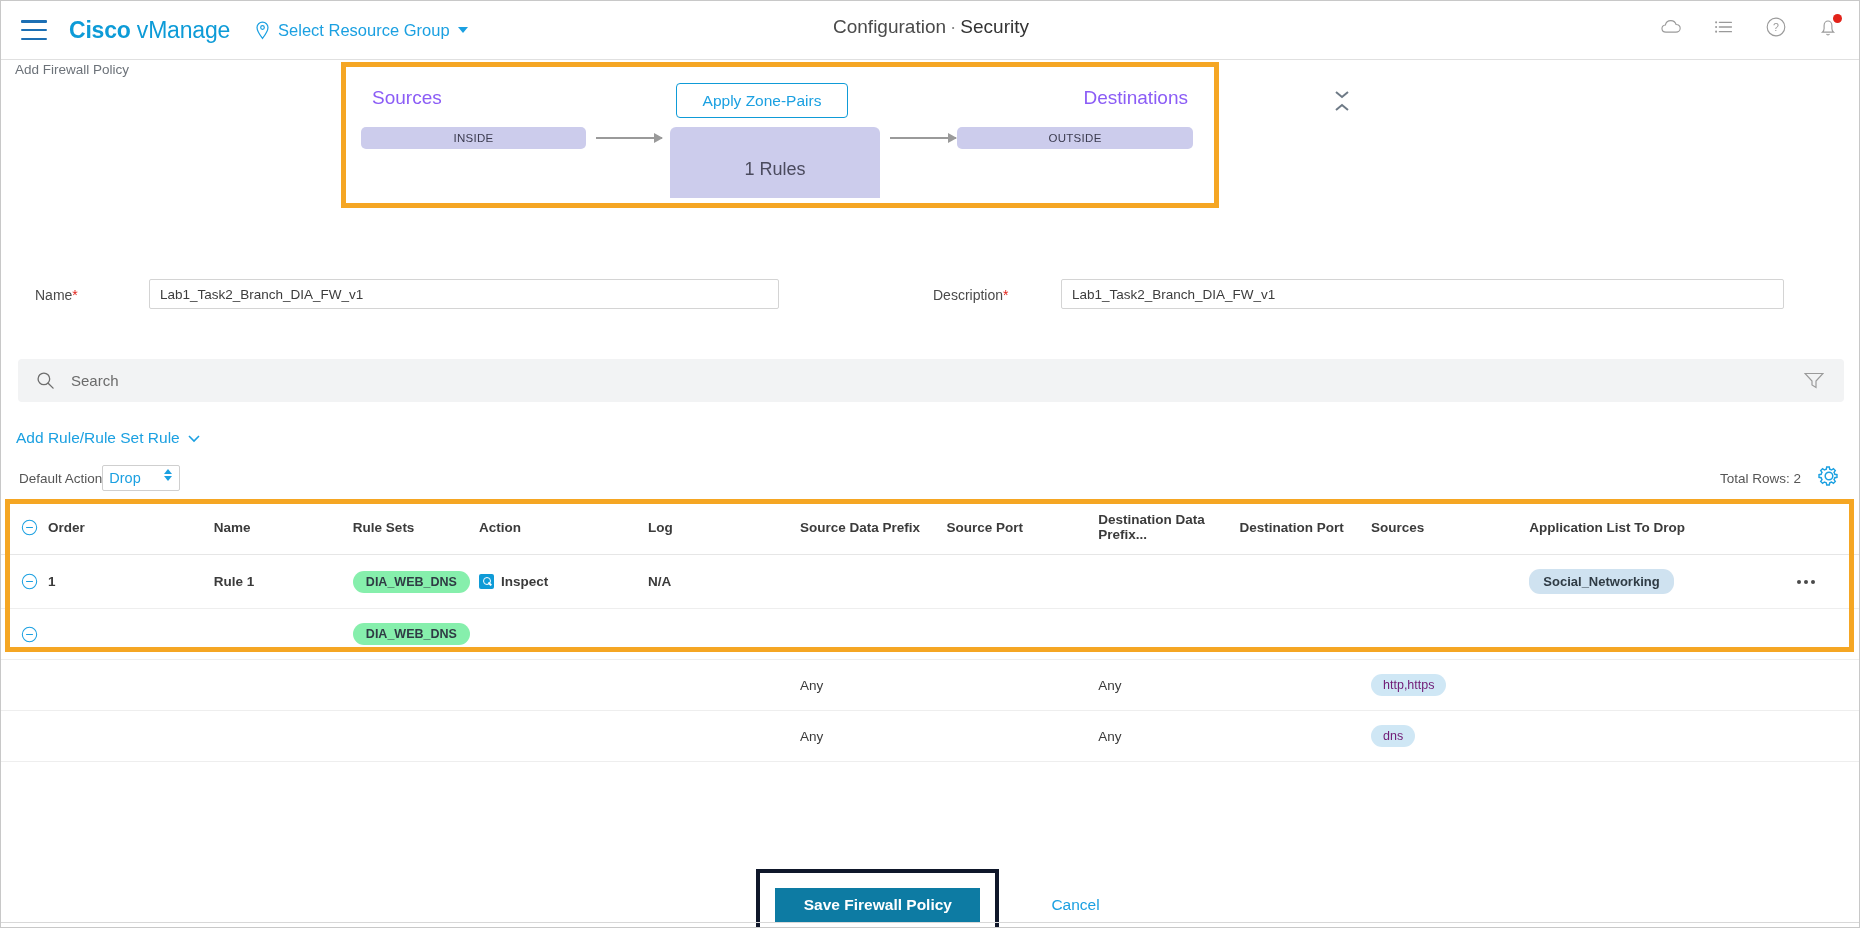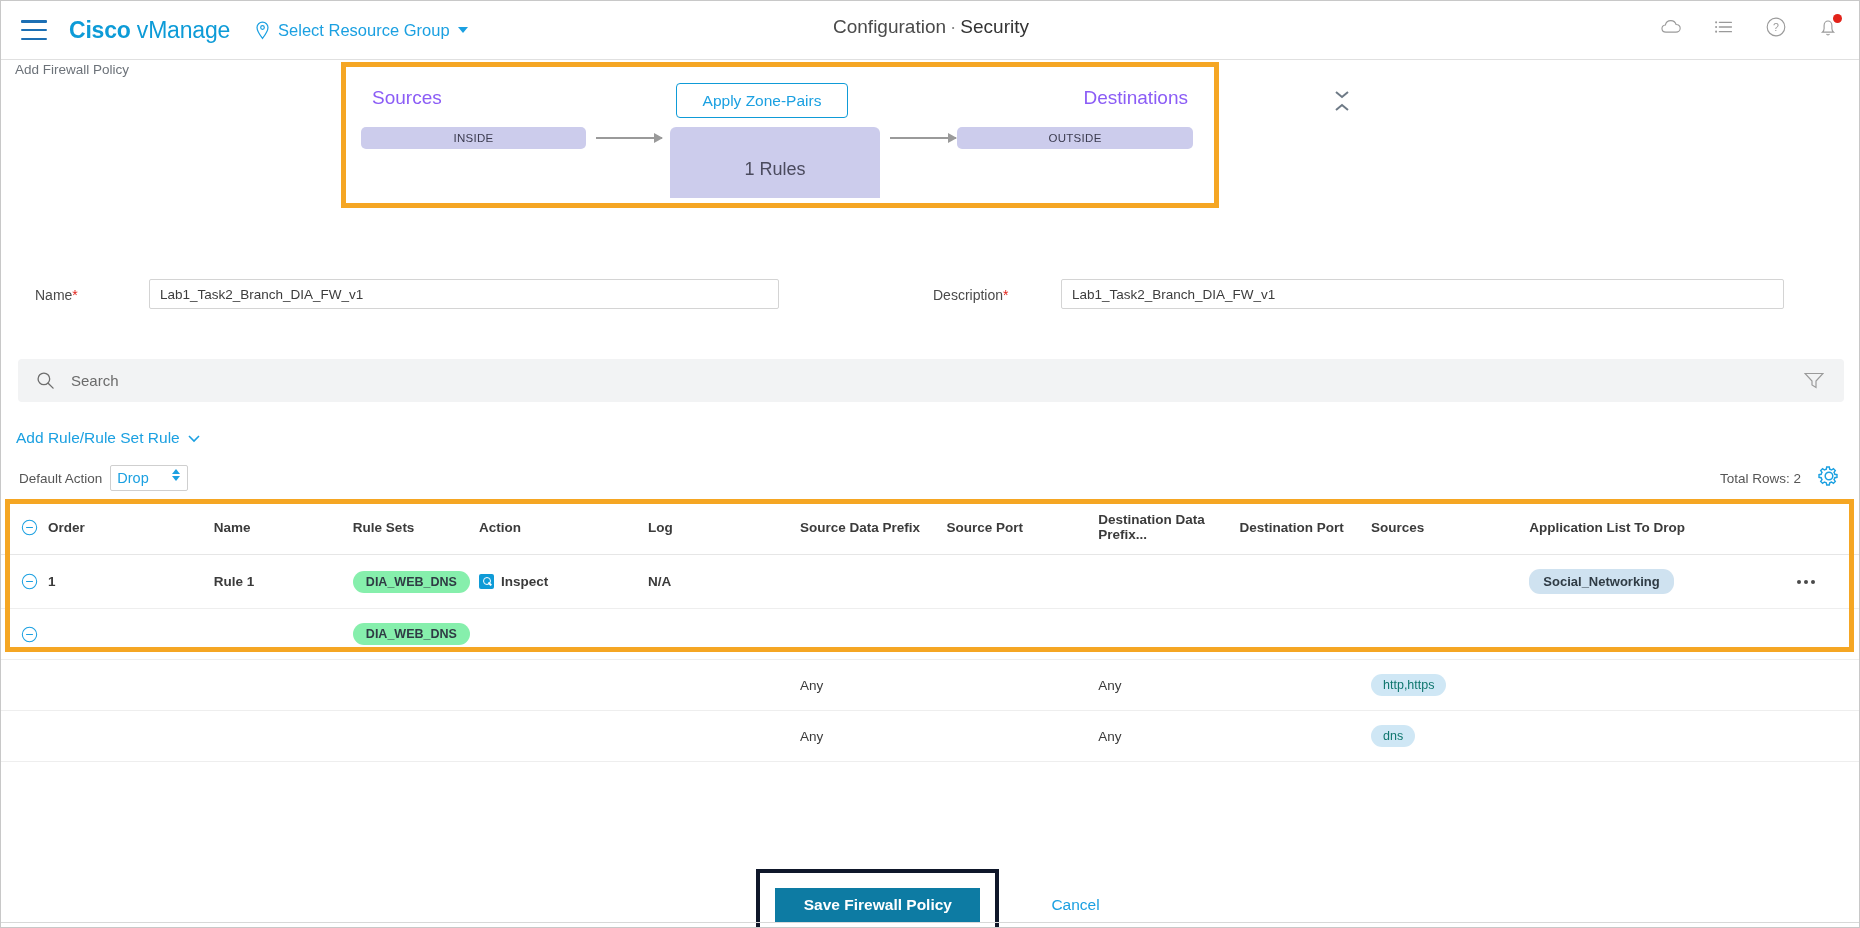--- a/index.html
+++ b/index.html
@@ -170,21 +170,21 @@
   
   .add-rule {
     position: absolute; left: 15px; top: 428px;
     display: flex; align-items: center; gap: 7px;
     color: #1ba0e1; font-size: 15.5px; cursor: pointer;
   }
 
   
   .default-action {
     position: absolute; left: 18px; top: 464px;
-    display: flex; align-items: center; gap: 8px;
+    display: flex; align-items: center; 
   }
   .da-label { font-size: 13.5px; color: #555; }
   .da-select {
     width: 78px; height: 26px;
     border: 1px solid #cfcfcf; border-radius: 2px;
     background: #fff; color: #1ba0e1;
     font-size: 14.5px; padding-left: 6px;
     font-family: "Liberation Sans", sans-serif;
     appearance: none; -webkit-appearance: none;
     cursor: pointer;
@@ -252,21 +252,21 @@
   .minus-circle { width: 17px; height: 17px; display: block; cursor: pointer; }
   .pill {
     display: inline-block;
     background: #86efac; color: #2f3b44;
     border-radius: 11px;
     padding: 4px 13px;
     font-size: 12.5px; font-weight: bold;
     white-space: nowrap;
   }
   .pill-light {
-    background: #cfe7f5; color: #0f766e;
+    background: #cfe7f5; color: #701a75;
     font-weight: normal; font-size: 12.5px;
     padding: 4px 12px;
   }
   .pill-app {
     background: #cfe2f0; color: #2f3b44;
     font-weight: bold; padding: 5px 14px; font-size: 13px;
   }
   .action-cell { display: flex; align-items: center; gap: 7px; }
   .inspect-icon {
     width: 15px; height: 15px; display:block;

